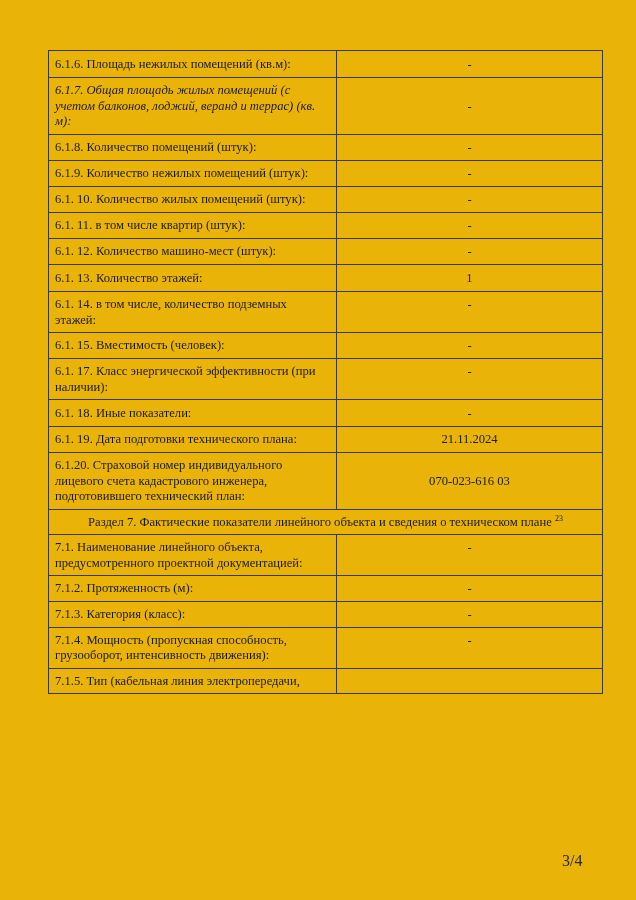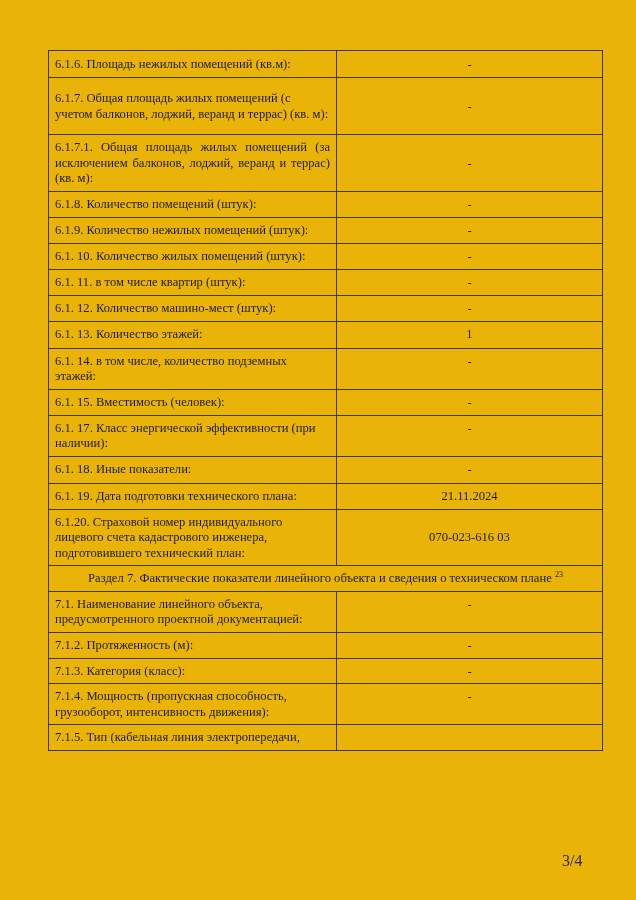--- a/index.html
+++ b/index.html
@@ -75,26 +75,22 @@
 </head>
 <body>
 
 <div class="page">
   <table class="doc-table">
     <tbody id="tbody-top">
         <tr style="height: 27px;">
           <td class="label-cell" style="vertical-align: middle;">6.1.6. Площадь нежилых помещений (кв.м):</td>
           <td class="value-cell middle">-</td>
         </tr>
-        <tr style="height: 57px;">
+        <tr style="height: 57px; font-style: italic;">
           <td class="label-cell" style="vertical-align: middle;">6.1.7. Общая площадь жилых помещений (с учетом балконов, лоджий, веранд и террас) (кв. м):</td>
-          <td class="value-cell middle">-</td>
-        </tr>
-        <tr style="height: 55px;">
-          <td class="label-cell justify" style="vertical-align: middle;">6.1.7.1. Общая площадь жилых помещений (за исключением балконов, лоджий, веранд и террас) (кв. м):</td>
           <td class="value-cell middle">-</td>
         </tr>
         <tr style="height: 26px;">
           <td class="label-cell" style="vertical-align: middle;">6.1.8. Количество помещений (штук):</td>
           <td class="value-cell middle">-</td>
         </tr>
         <tr style="height: 26px;">
           <td class="label-cell" style="vertical-align: middle;">6.1.9. Количество нежилых помещений (штук):</td>
           <td class="value-cell middle">-</td>
         </tr>

